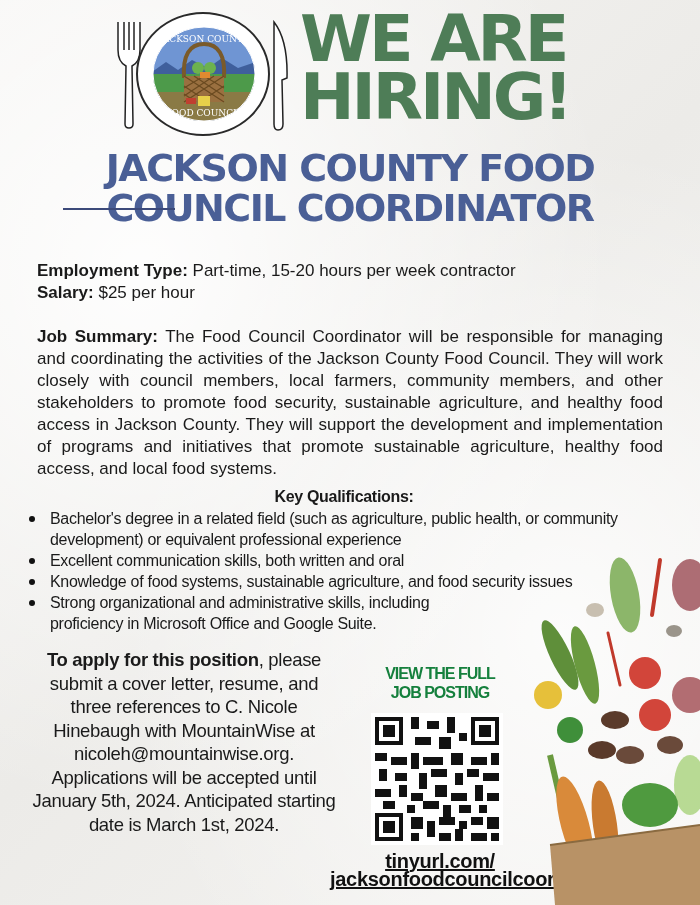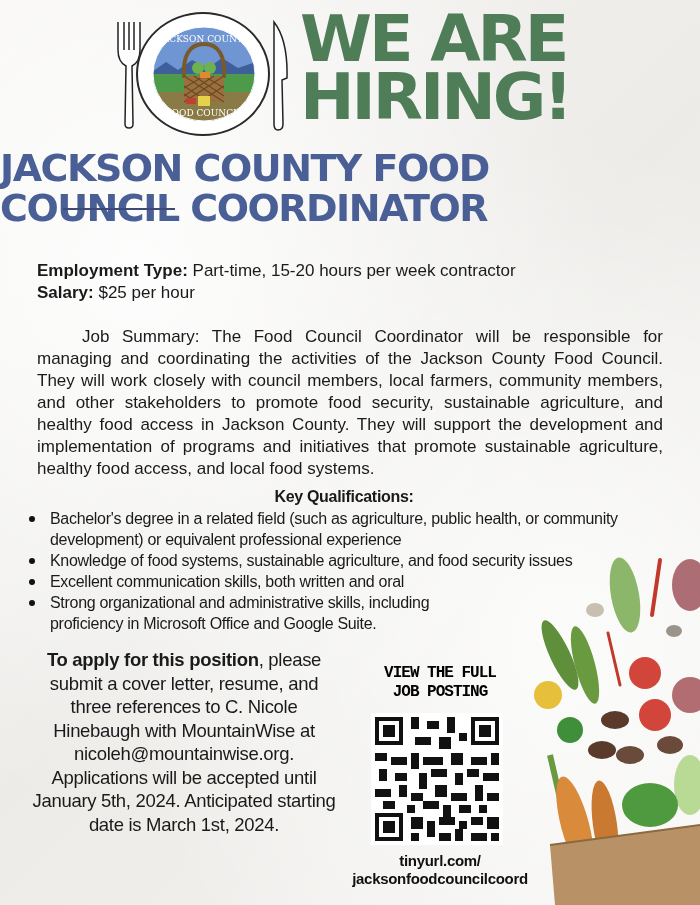--- a/index.html
+++ b/index.html
@@ -24,55 +24,55 @@
 
   .hiring {
     left: 300px; top: 10px; width: 290px;
     color: #4e7d57; font-weight: 900; font-size: 64px; line-height: 58px;
     font-family: "DejaVu Sans", sans-serif; letter-spacing: -3px;
     text-align: left; transform: scaleX(1.02); transform-origin: left top;
   }
   .hiring div { white-space: nowrap; }
 
   .title {
-    left: 0; top: 148px; width: 700px; text-align: left;
+    left: 0; top: 148px; width: 700px; text-align: center;
     color: #4a5f96; font-weight: 900; font-family: "DejaVu Sans", sans-serif;
     font-size: 38px; line-height: 40px; letter-spacing: -1.5px;
   }
   .strike { left: 63px; top: 208px; width: 112px; height: 2px; background: #3c4a7a; }
 
   .meta { left: 37px; top: 260px; font-size: 17px; line-height: 22px; }
   .meta b { font-weight: 700; }
 
   .summary {
     left: 37px; top: 326px; width: 626px; font-size: 17px; line-height: 22px;
     text-align: justify;
   }
-  .summary b { font-weight: 400; margin-left: 45px; }
+  .summary b { font-weight: 700; }
 
   .quals-head { left: 0; top: 488px; width: 688px; text-align: center; font-weight: 700; font-size: 16px; letter-spacing: -0.3px; }
   .quals { left: 28px; top: 508px; width: 630px; font-size: 16px; line-height: 21px; letter-spacing: -0.3px; }
   .quals .item { position: relative; padding-left: 22px; }
   .quals .item .dot { position: absolute; left: 1px; top: 8px; width: 6px; height: 6px; border-radius: 50%; background: #111; }
 
   .apply {
     left: 28px; top: 648px; width: 312px; text-align: center;
     font-size: 18.5px; line-height: 23.5px; letter-spacing: -0.3px;
   }
   .apply b { font-weight: 700; }
 
   .cta {
     left: 340px; top: 664px; width: 200px; text-align: center;
-    color: #000000; font-weight: 900; font-family: Liberation Mono, monospace;
+    color: #15803d; font-weight: 900; font-family: Liberation Sans, sans-serif;
     font-size: 16px; line-height: 19px; letter-spacing: -1px;
   }
   .qr { left: 371px; top: 713px; width: 132px; height: 132px; background: #fff; }
   .link {
     left: 330px; top: 852px; width: 220px; text-align: center;
-    font-weight: 700; font-size: 15px; line-height: 18px; color: #111; 
+    font-weight: 700; font-size: 20px; line-height: 18px; color: #111; text-decoration: underline;
     letter-spacing: -0.3px;
   }
 
   .veggies { left: 530px; top: 555px; width: 170px; height: 350px; }
 </style>
 </head>
 <body>
 
 <svg class="abs fork" viewBox="0 0 30 110">
   <path d="M4 2 L4 30 Q4 42 12 46 L11 104 Q11 108 15 108 Q19 108 19 104 L18 46 Q26 42 26 30 L26 2" fill="#fff" stroke="#222" stroke-width="1.5"></path>
@@ -123,22 +123,22 @@
 <div class="abs meta">
   <div><b>Employment Type:</b><span> Part-time, 15-20 hours per week contractor</span></div>
   <div><b>Salary:</b><span> $25 per hour</span></div>
 </div>
 
 <div class="abs summary"><b>Job Summary:</b><span> The Food Council Coordinator will be responsible for managing and coordinating the activities of the Jackson County Food Council. They will work closely with council members, local farmers, community members, and other stakeholders to promote food security, sustainable agriculture, and healthy food access in Jackson County.  They will support the development and implementation of programs and initiatives that promote sustainable agriculture, healthy food access, and local food systems.</span></div>
 
 <div class="abs quals-head">Key Qualifications:</div>
 <div class="abs quals">
   <div class="item"><span class="dot"></span><span>Bachelor's degree in a related field (such as agriculture, public health, or community development) or equivalent professional experience</span></div>
+  <div class="item"><span class="dot"></span><span>Excellent communication skills, both written and oral</span></div>
   <div class="item"><span class="dot"></span><span>Knowledge of food systems, sustainable agriculture, and food security issues</span></div>
-  <div class="item"><span class="dot"></span><span>Excellent communication skills, both written and oral</span></div>
   <div class="item" style="width:420px"><span class="dot"></span><span>Strong organizational and administrative skills, including proficiency in Microsoft Office and Google Suite.</span></div>
 </div>
 
 <div class="abs apply"><b>To apply for this position</b><span>, please submit a cover letter, resume, and three references to C. Nicole Hinebaugh with MountainWise at nicoleh@mountainwise.org. Applications will be accepted until January 5th, 2024. Anticipated starting date is March 1st, 2024.</span></div>
 
 <div class="abs cta">
   <div>VIEW THE FULL</div>
   <div>JOB POSTING</div>
 </div>
 <svg class="abs qr" viewBox="0 0 33 33" shape-rendering="crispEdges">

